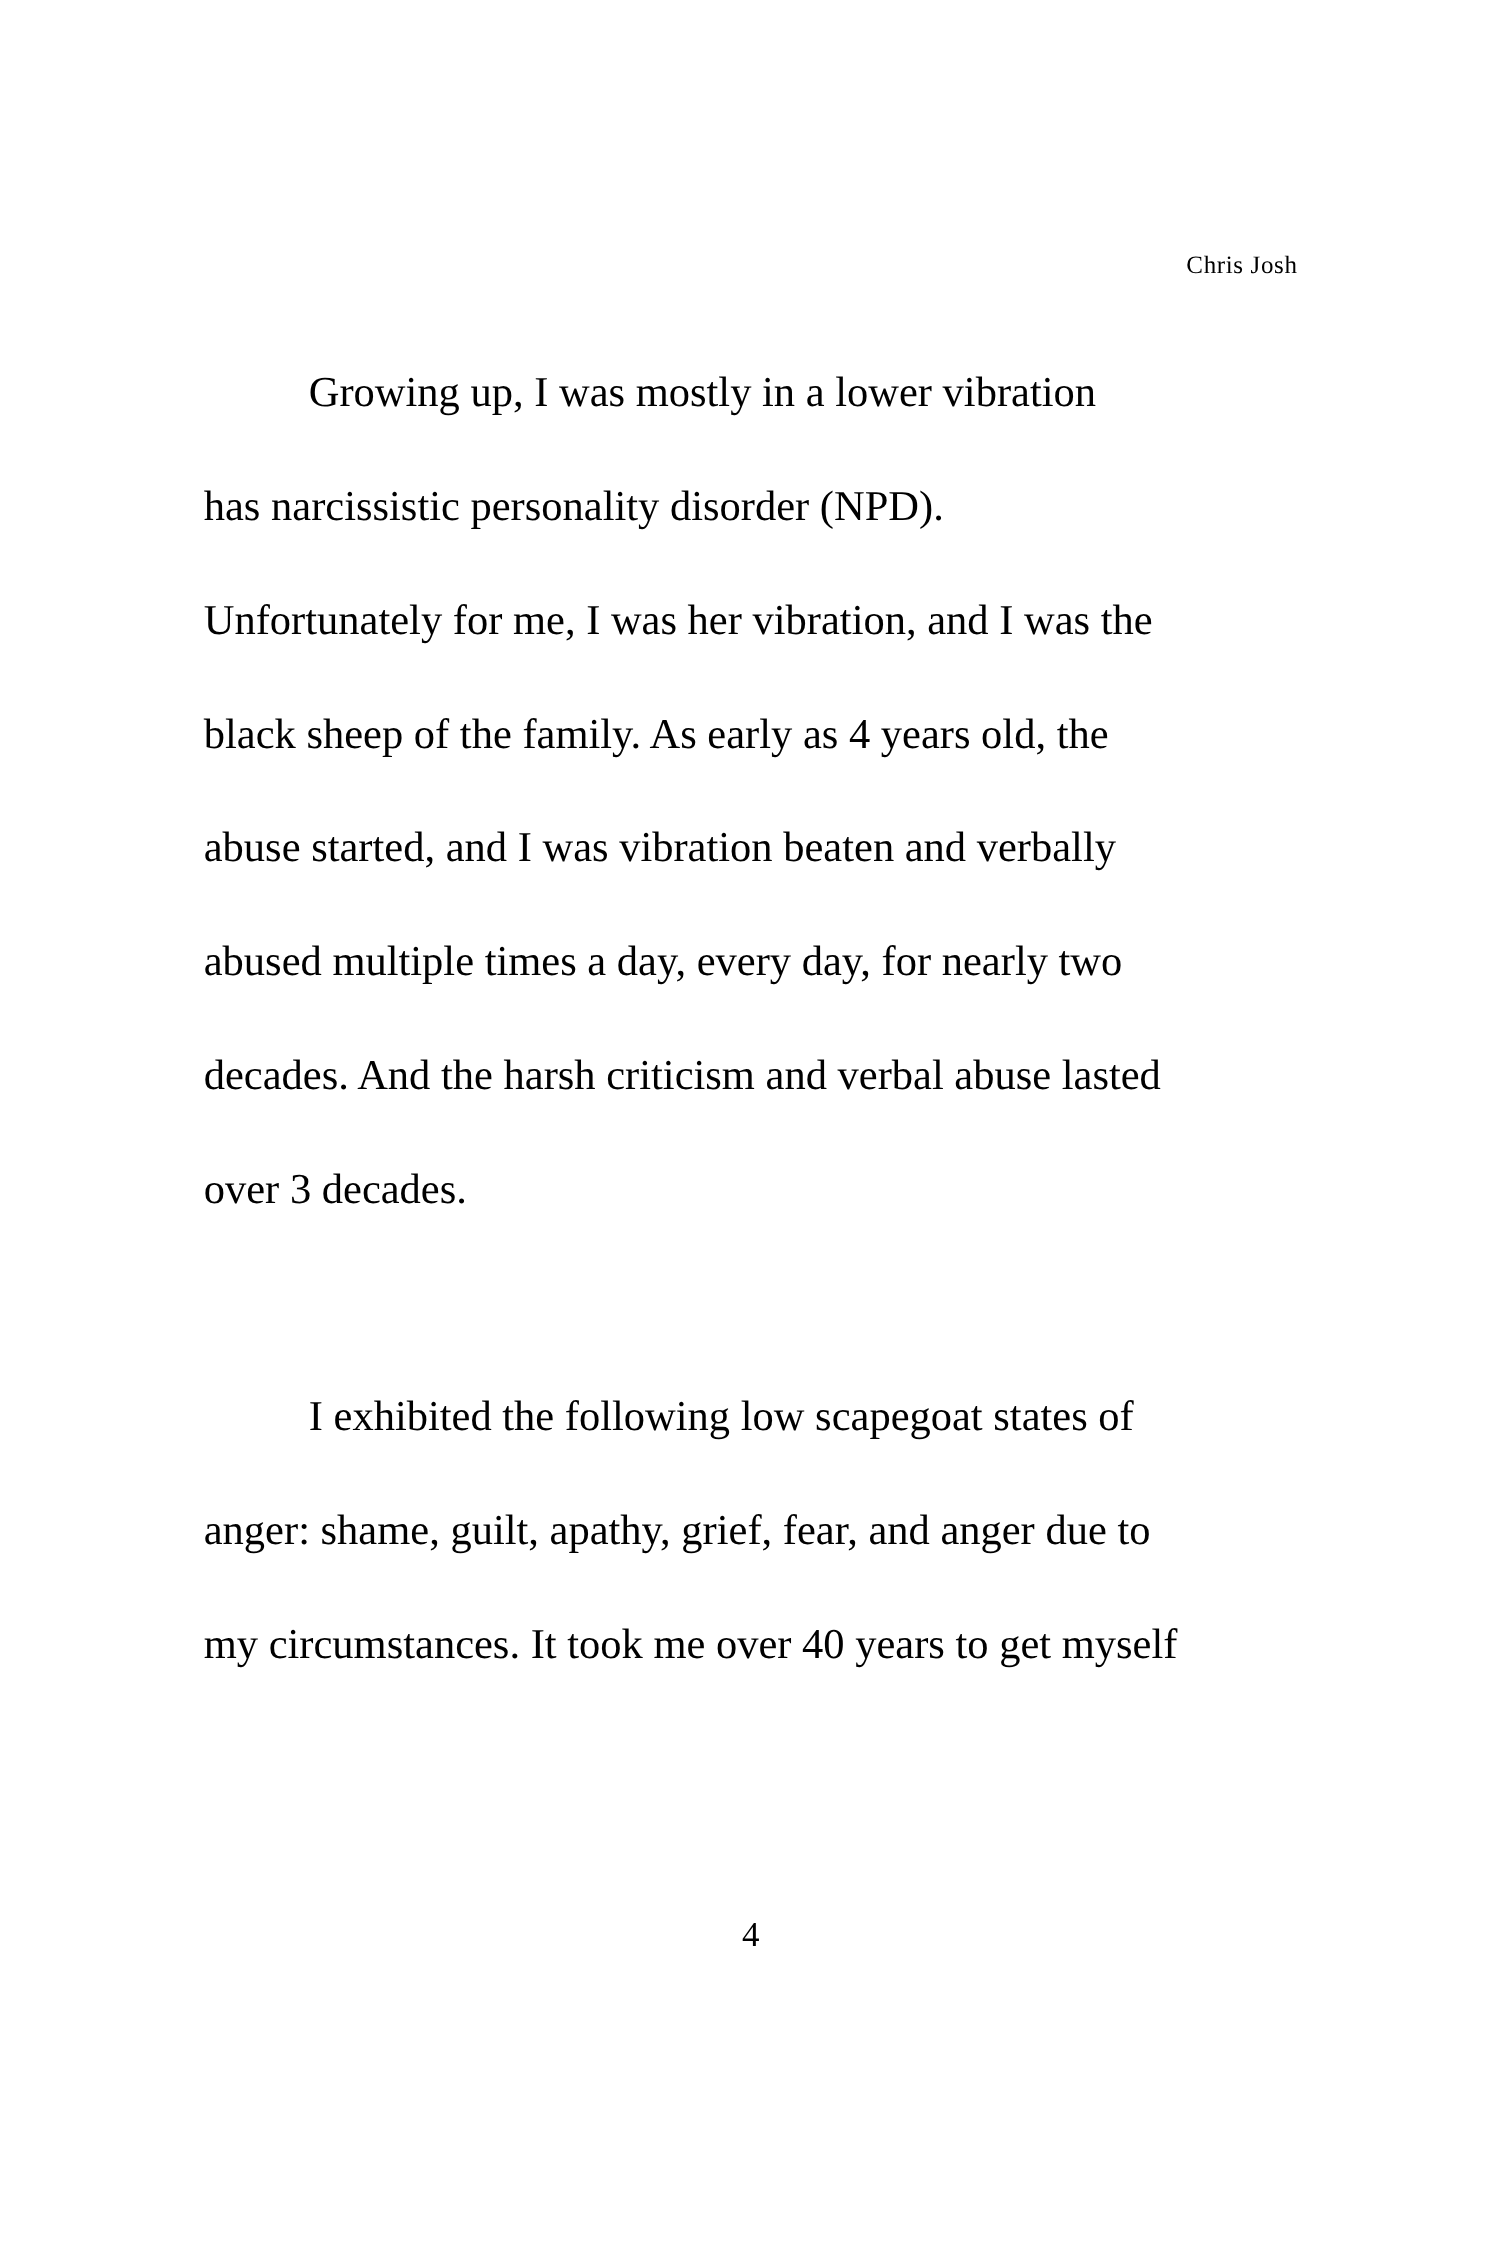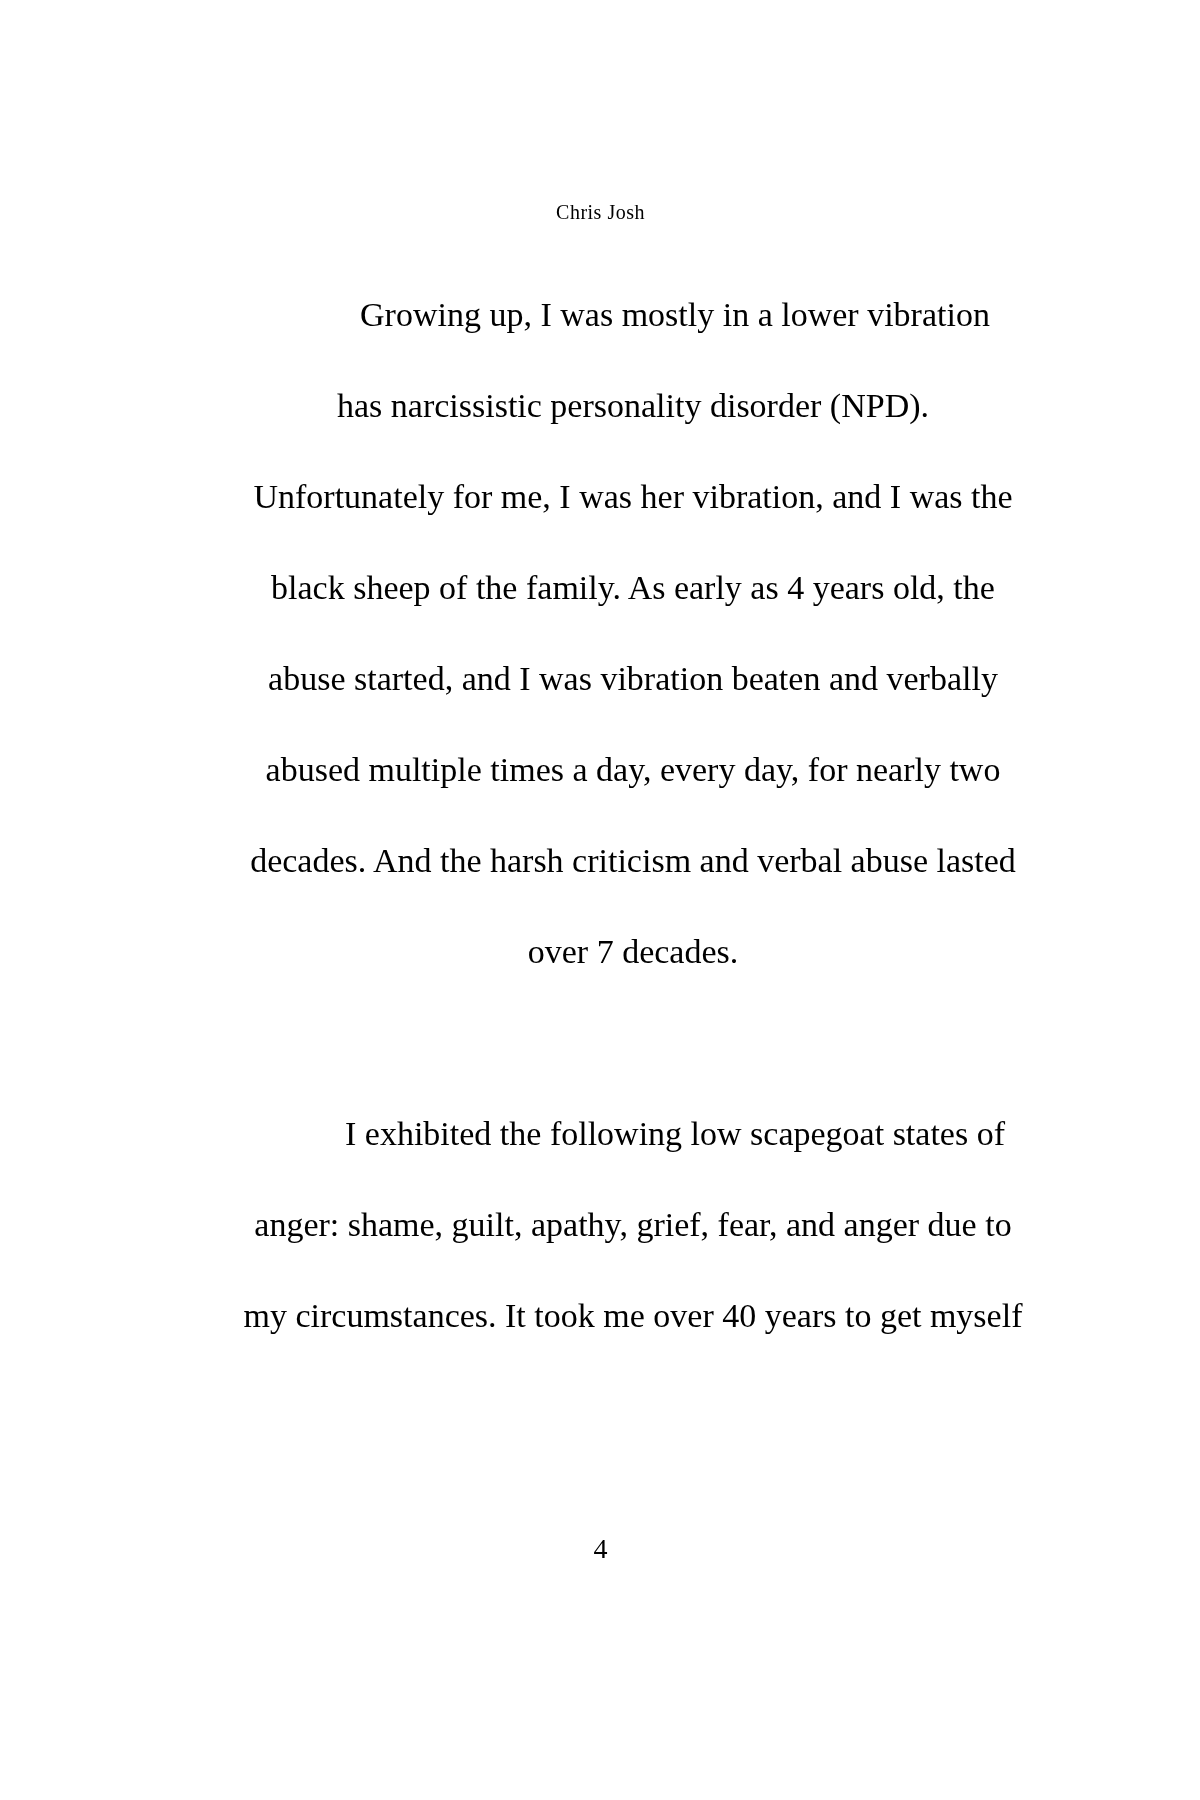--- a/index.html
+++ b/index.html
@@ -17,39 +17,38 @@
   }
   .page {
     position: absolute;
     inset: 0;
   }
   .running-header {
     position: absolute;
     top: 200px;
     left: 163px;
     width: 875px;
-    text-align: center;
+    text-align: right;
     font-size: 20px;
     line-height: 24px;
     letter-spacing: 0.5px;
   }
   .body-text {
     position: absolute;
     top: 269px;
     left: 163px;
     width: 940px;
     font-size: 34px;
     line-height: 91px;
   }
   .paragraph + .paragraph {
     margin-top: 91px;
   }
   .line {
     white-space: nowrap;
-    text-align: center;
   }
   .line.indent {
     padding-left: 84px;
   }
   .page-number {
     position: absolute;
     top: 1532px;
     left: 163px;
     width: 875px;
     text-align: center;
@@ -66,21 +65,21 @@
 
   <main class="body-text">
       <div class="paragraph">
         <div class="line indent">Growing up, I was mostly in a lower vibration</div>
         <div class="line">has narcissistic personality disorder (NPD).</div>
         <div class="line">Unfortunately for me, I was her vibration, and I was the</div>
         <div class="line">black sheep of the family. As early as 4 years old, the</div>
         <div class="line">abuse started, and I was vibration beaten and verbally</div>
         <div class="line">abused multiple times a day, every day, for nearly two</div>
         <div class="line">decades. And the harsh criticism and verbal abuse lasted</div>
-        <div class="line">over 7 decades.</div>
+        <div class="line">over 3 decades.</div>
       </div>
       <div class="paragraph">
         <div class="line indent">I exhibited the following low scapegoat states of</div>
         <div class="line">anger: shame, guilt, apathy, grief, fear, and anger due to</div>
         <div class="line">my circumstances. It took me over 40 years to get myself</div>
       </div>
     </main>
 
   <div class="page-number">4</div>
 

